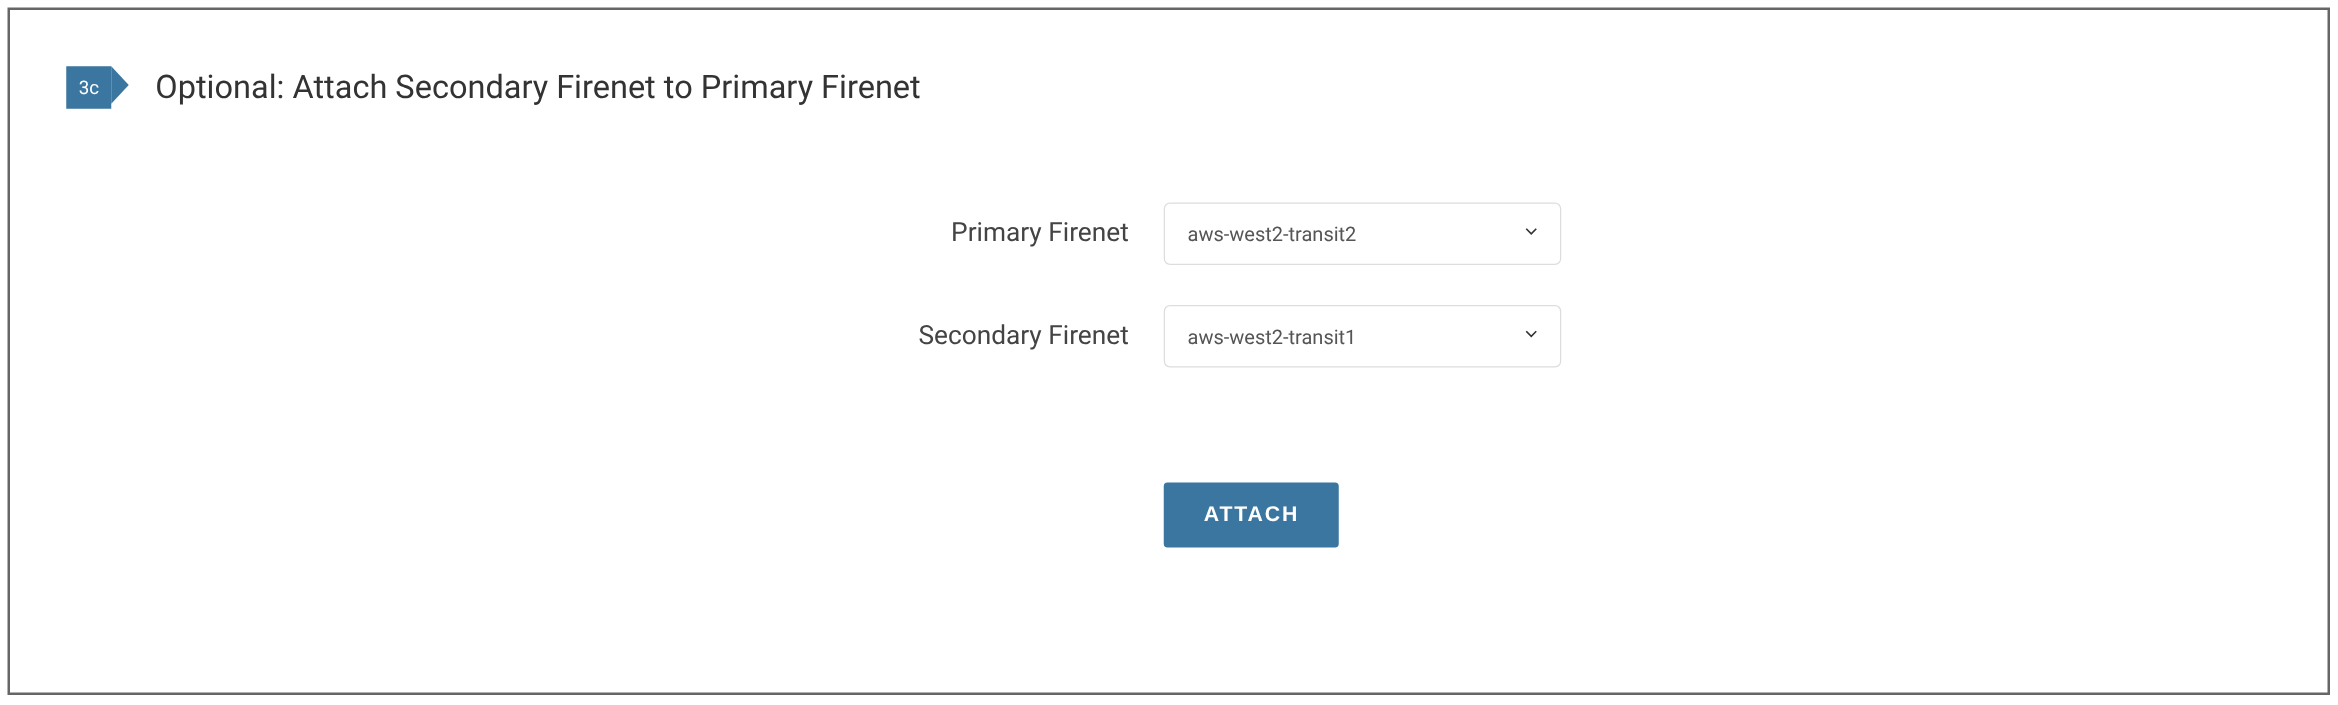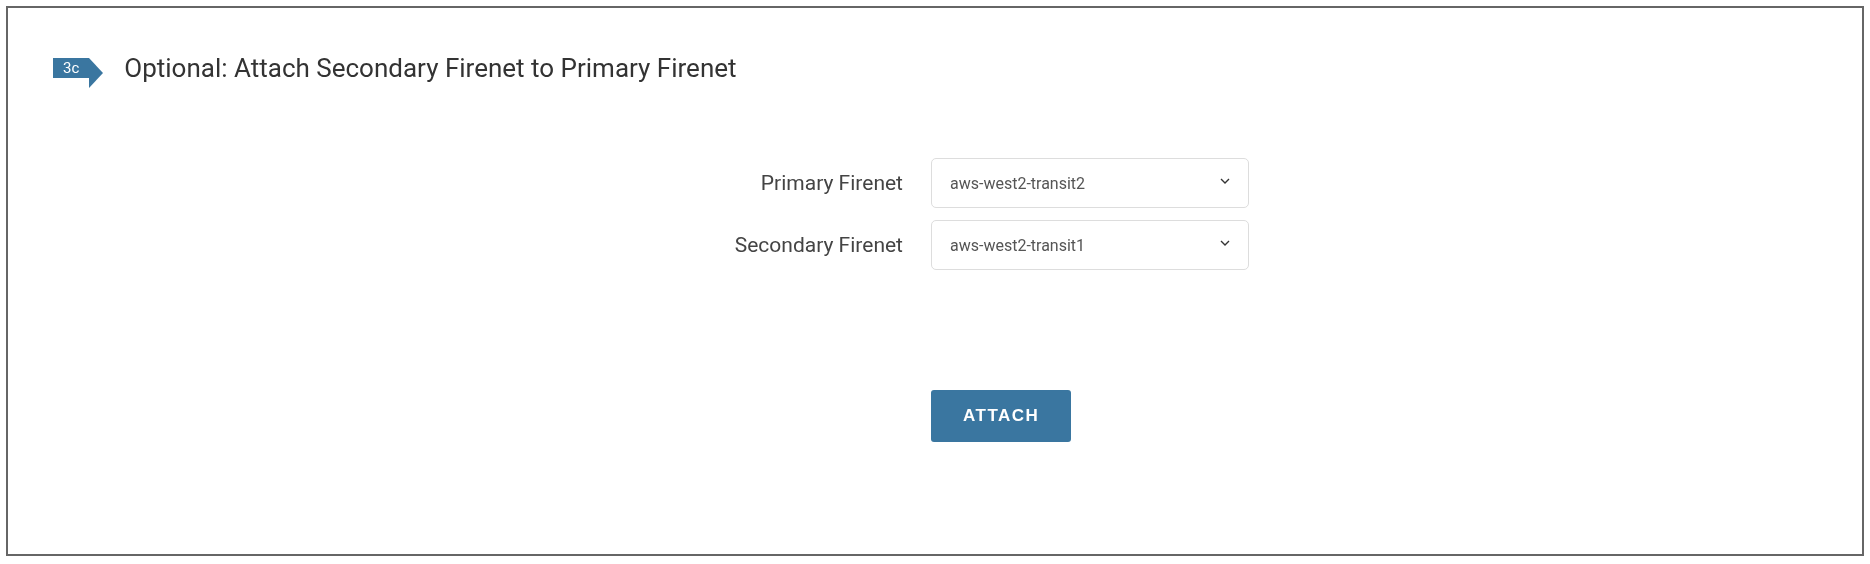--- a/index.html
+++ b/index.html
@@ -25,21 +25,21 @@
       gap: 15px;
       margin-bottom: 75px;
     }
     .step-badge {
       position: relative;
       background: #3a76a0;
       color: #fff;
       font-size: 15px;
       font-weight: 400;
       padding: 6px 10px 6px 10px;
-      height: 20px;
+      height: 34px;
       display: inline-flex;
       align-items: center;
       justify-content: center;
       min-width: 30px;
     }
     .step-badge::after {
       content: "";
       position: absolute;
       right: -14px;
       top: 0;
@@ -51,21 +51,21 @@
     }
     .section-title {
       font-size: 26px;
       font-weight: 400;
       color: #333;
       margin-left: 20px;
     }
     .form-area {
       display: flex;
       flex-direction: column;
-      gap: 12px;
+      gap: 32px;
       align-items: flex-start;
       margin-left: 530px;
     }
     .form-row {
       display: flex;
       align-items: center;
       gap: 28px;
     }
     .field-label {
       width: 320px;
@@ -113,21 +113,20 @@
       background: #3a76a0;
       color: #fff;
       border: none;
       padding: 16px 32px;
       font-size: 17px;
       font-weight: 600;
       letter-spacing: 1.5px;
       border-radius: 3px;
       cursor: pointer;
       text-transform: uppercase;
-      margin-top: 48px;
     }
   </style>
 </head>
 <body>
 
 <div class="container">
   <div class="header-row">
     <div class="step-badge">
       <span>3c</span>
     </div>

